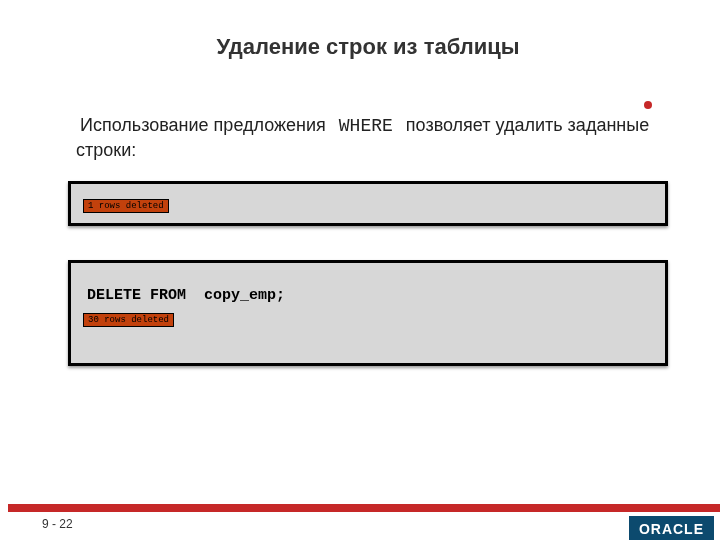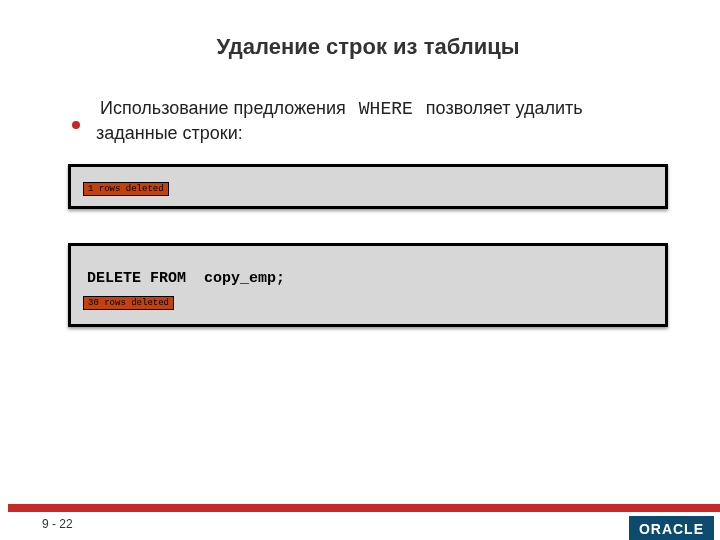--- a/index.html
+++ b/index.html
@@ -1,20 +1,20 @@
 <!DOCTYPE html>
 <html><head>
 <meta charset="utf-8">
 <style>
   * { box-sizing: border-box; margin: 0; padding: 4px; }
   html, body { width: 720px; height: 540px; font-family: Arial, Helvetica, sans-serif; background: #fff; }
   .slide { position: relative; width: 720px; height: 540px; }
   .title { text-align: center; font-size: 22px; font-weight: bold; color: #333; padding-top: 22px; }
   .content { padding: 24px 56px 0 56px; }
-  .bullet-row { display: flex; align-items: center; margin-bottom: 8px; }
+  .bullet-row { display: flex; align-items: flex-end; margin-bottom: 8px; flex-direction: column; }
   .bullet-dot { width: 6px; height: 6px; background: #c62828; border-radius: 50%; margin-top: 9px; margin-right: 12px; flex: 0 0 auto; }
   .bullet-text { font-size: 18px; color: #222; line-height: 1.35; }
   .kw { font-family: "Courier New", monospace; }
   .codeblock {
     margin: 10px 0 8px 0;
     background: #d7d7d7;
     border: 3px solid #000;
     box-shadow: 0 2px 3px rgba(0,0,0,0.4);
     padding: 10px 12px 10px 12px;
   }
@@ -27,21 +27,21 @@
   }
   .result-box {
     display: inline-block;
     border: 1px solid #000;
     background: #c2410c;
     font-family: "Courier New", monospace;
     font-size: 9px;
     padding: 1px 4px;
     margin-top: 5px;
   }
-  .codeblock2 { height: 84px; padding-top: 20px; }
+  .codeblock2 { height: 106px; padding-top: 20px; }
   .gap { height: 16px; }
   .footer-bar { position: absolute; left: 0; right: 0; bottom: 36px; height: 4px; background: #c62828; }
   .footer { position: absolute; left: 0; right: 0; bottom: 0; height: 48px; display: flex; align-items: center; }
   .page-num { font-size: 12px; color: #333; padding-left: 30px; width: 140px; }
   .copyright { flex: 1; text-align: center; font-size: 12px; color: #333; padding-right: 120px; }
   .logo { position: absolute; right: 14px; bottom: 6px; background: #0c4a6e; color: #fff; font-weight: bold; font-size: 14px; letter-spacing: 1px; padding: 5px 10px 5px 10px; }
 </style>
 </head>
 <body>
 <div class="slide">

